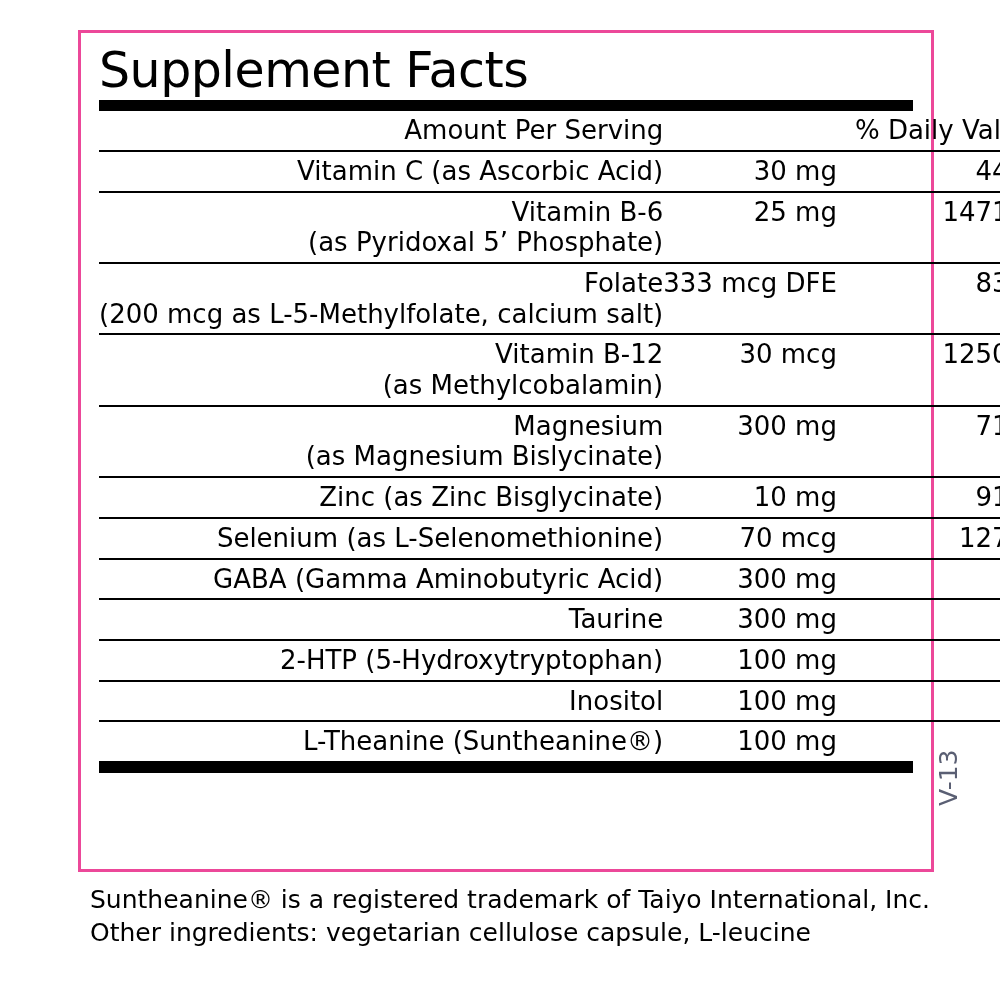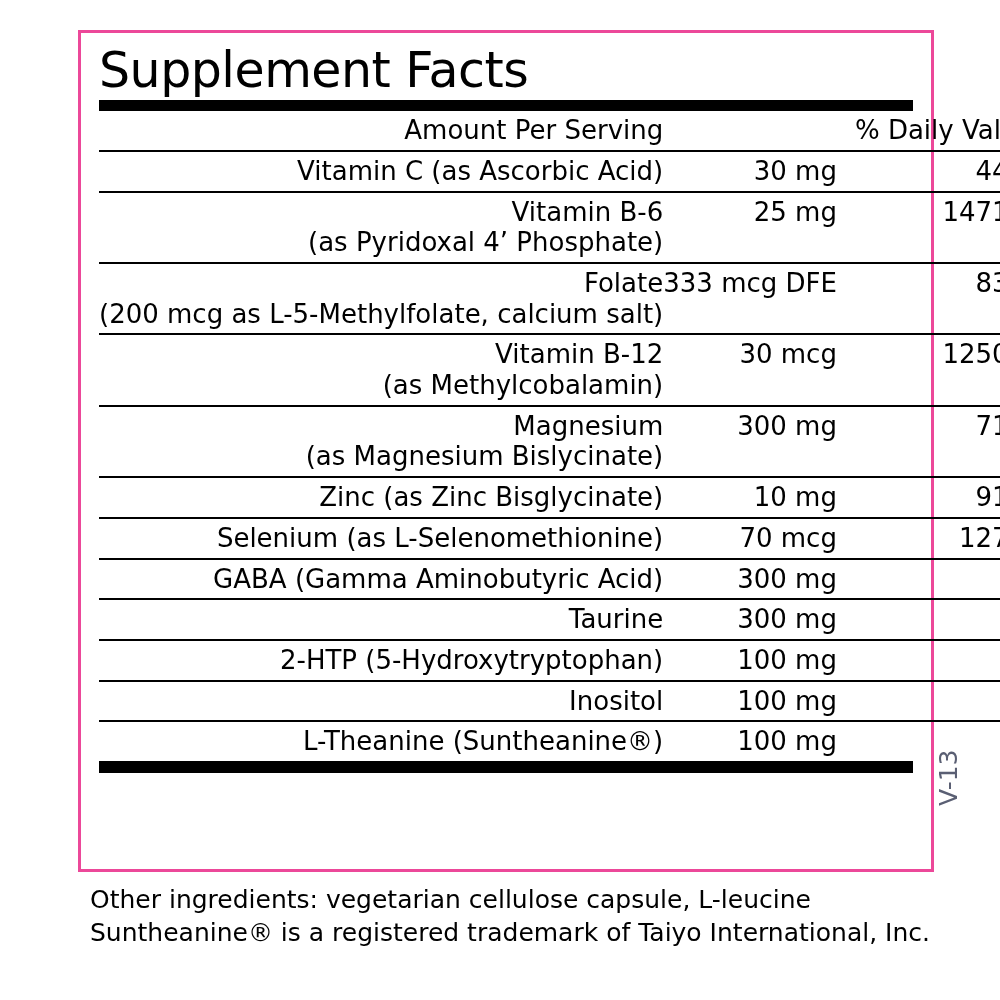--- a/index.html
+++ b/index.html
@@ -165,21 +165,21 @@
 
           <tr class="row-sep">
             <td class="col-name">Vitamin C (as Ascorbic Acid)</td>
             <td class="col-amount">30 mg</td>
             <td class="col-dv">44%</td>
           </tr>
 
           <tr class="row-sep">
             <td class="col-name">
               <span>Vitamin B-6</span>
-              <span class="subname">(as Pyridoxal 4’ Phosphate)</span>
+              <span class="subname">(as Pyridoxal 5’ Phosphate)</span>
             </td>
             <td class="col-amount">25 mg</td>
             <td class="col-dv">1471%</td>
           </tr>
 
           <tr class="row-sep">
             <td class="col-name">
               <span>Folate</span>
               <span class="subname">(200 mcg as L-5-Methylfolate, calcium salt)</span>
             </td>
@@ -251,17 +251,17 @@
 
       <div class="rule-bottom-thick"></div>
 
 
     </div>
   </div>
 
   <div class="side-code">V-13</div>
 
   <div class="other-ingredients">
+    <div>Suntheanine® is a registered trademark of Taiyo International, Inc.</div>
     <div>Other ingredients: vegetarian cellulose capsule, L-leucine</div>
-    <div>Suntheanine® is a registered trademark of Taiyo International, Inc.</div>
   </div>
 
 </div>
 
 </body></html>

